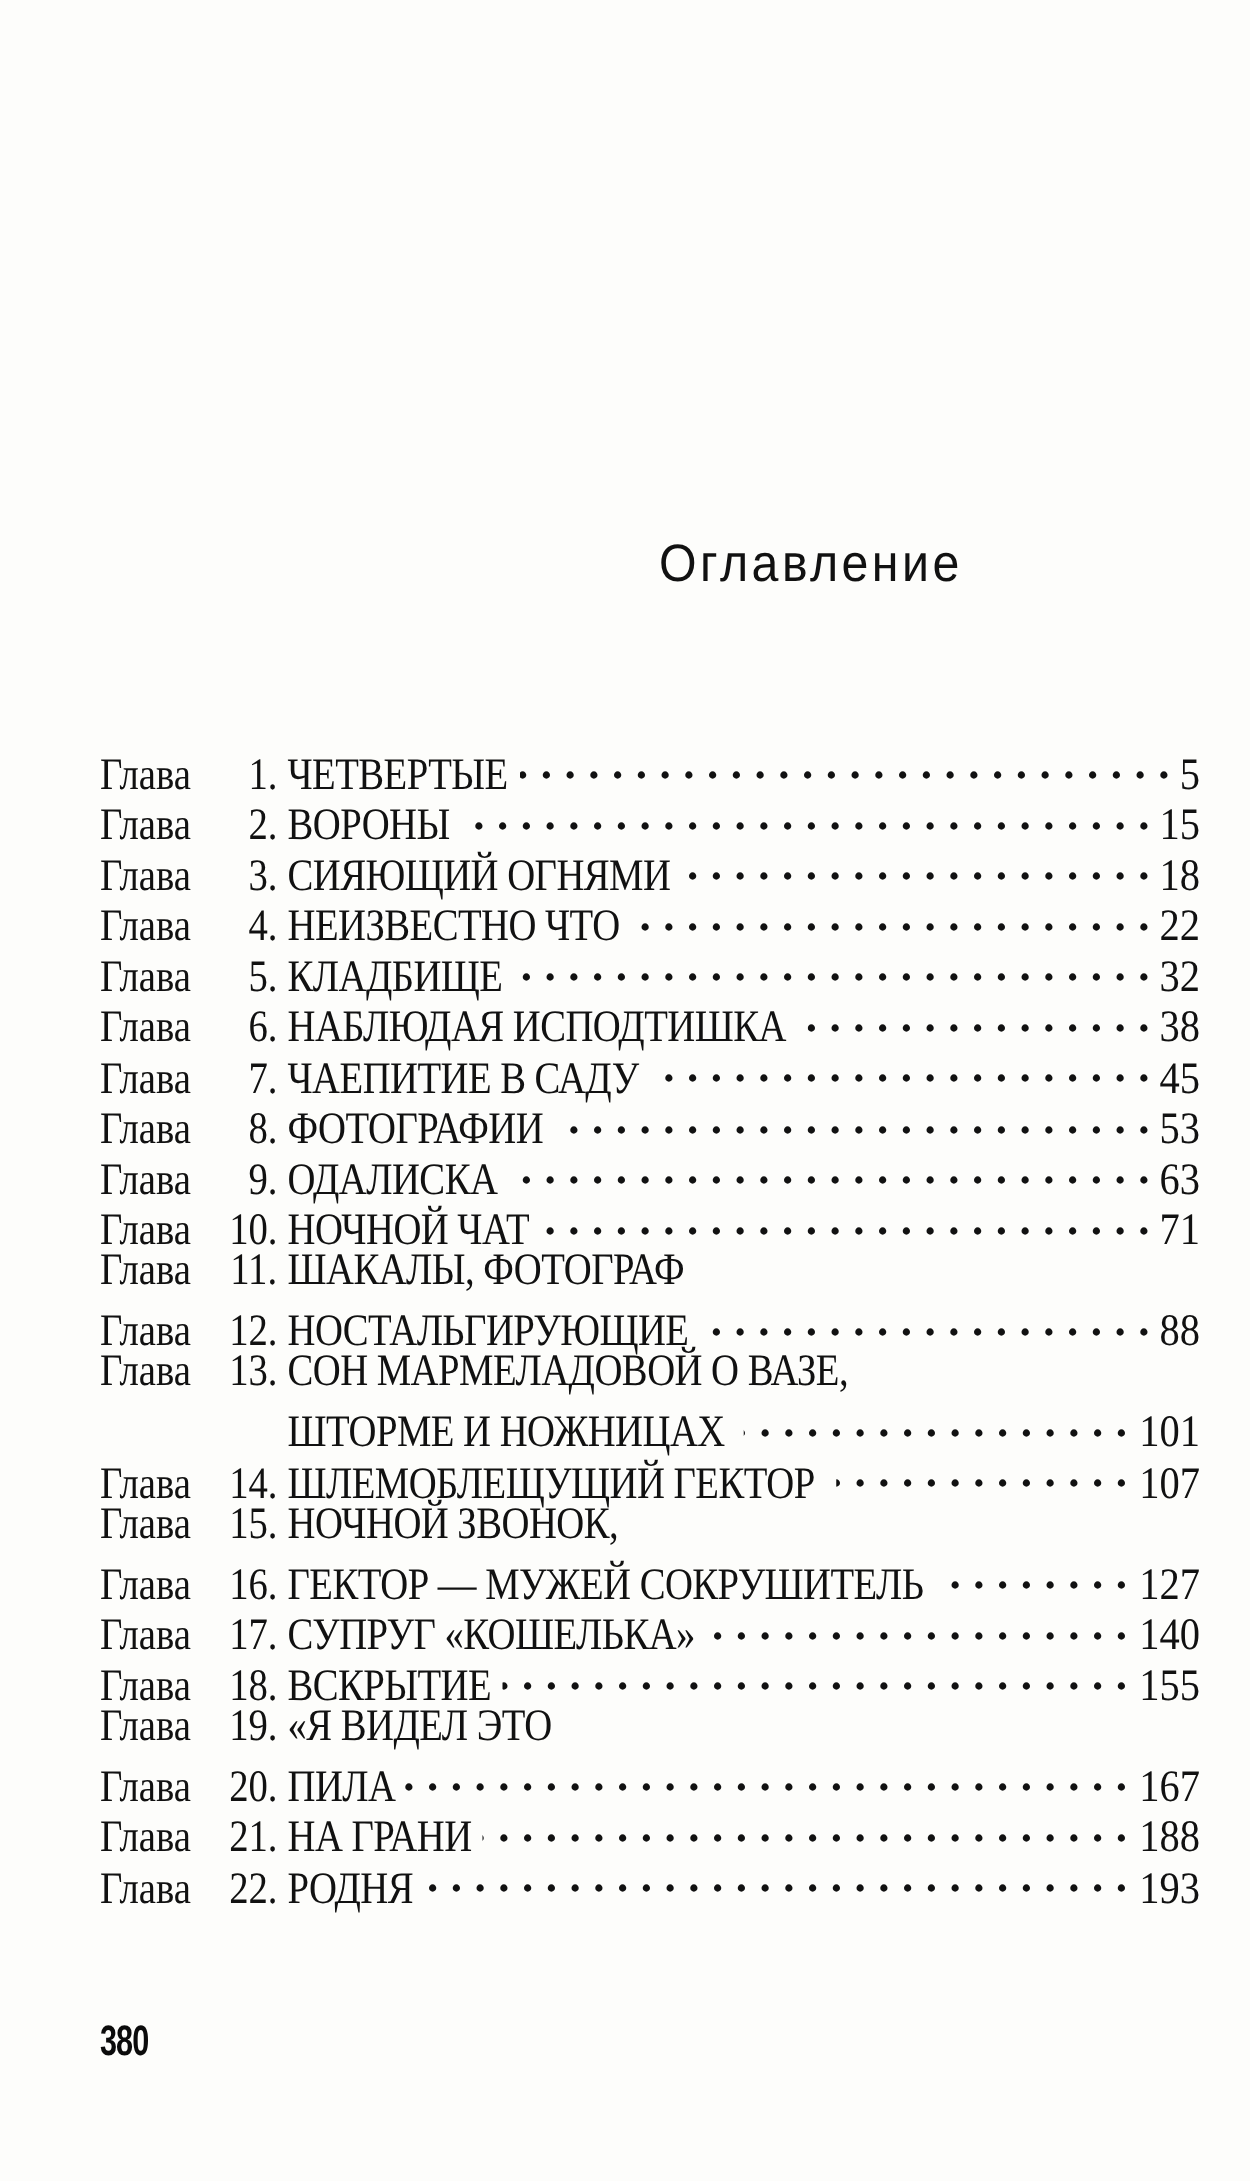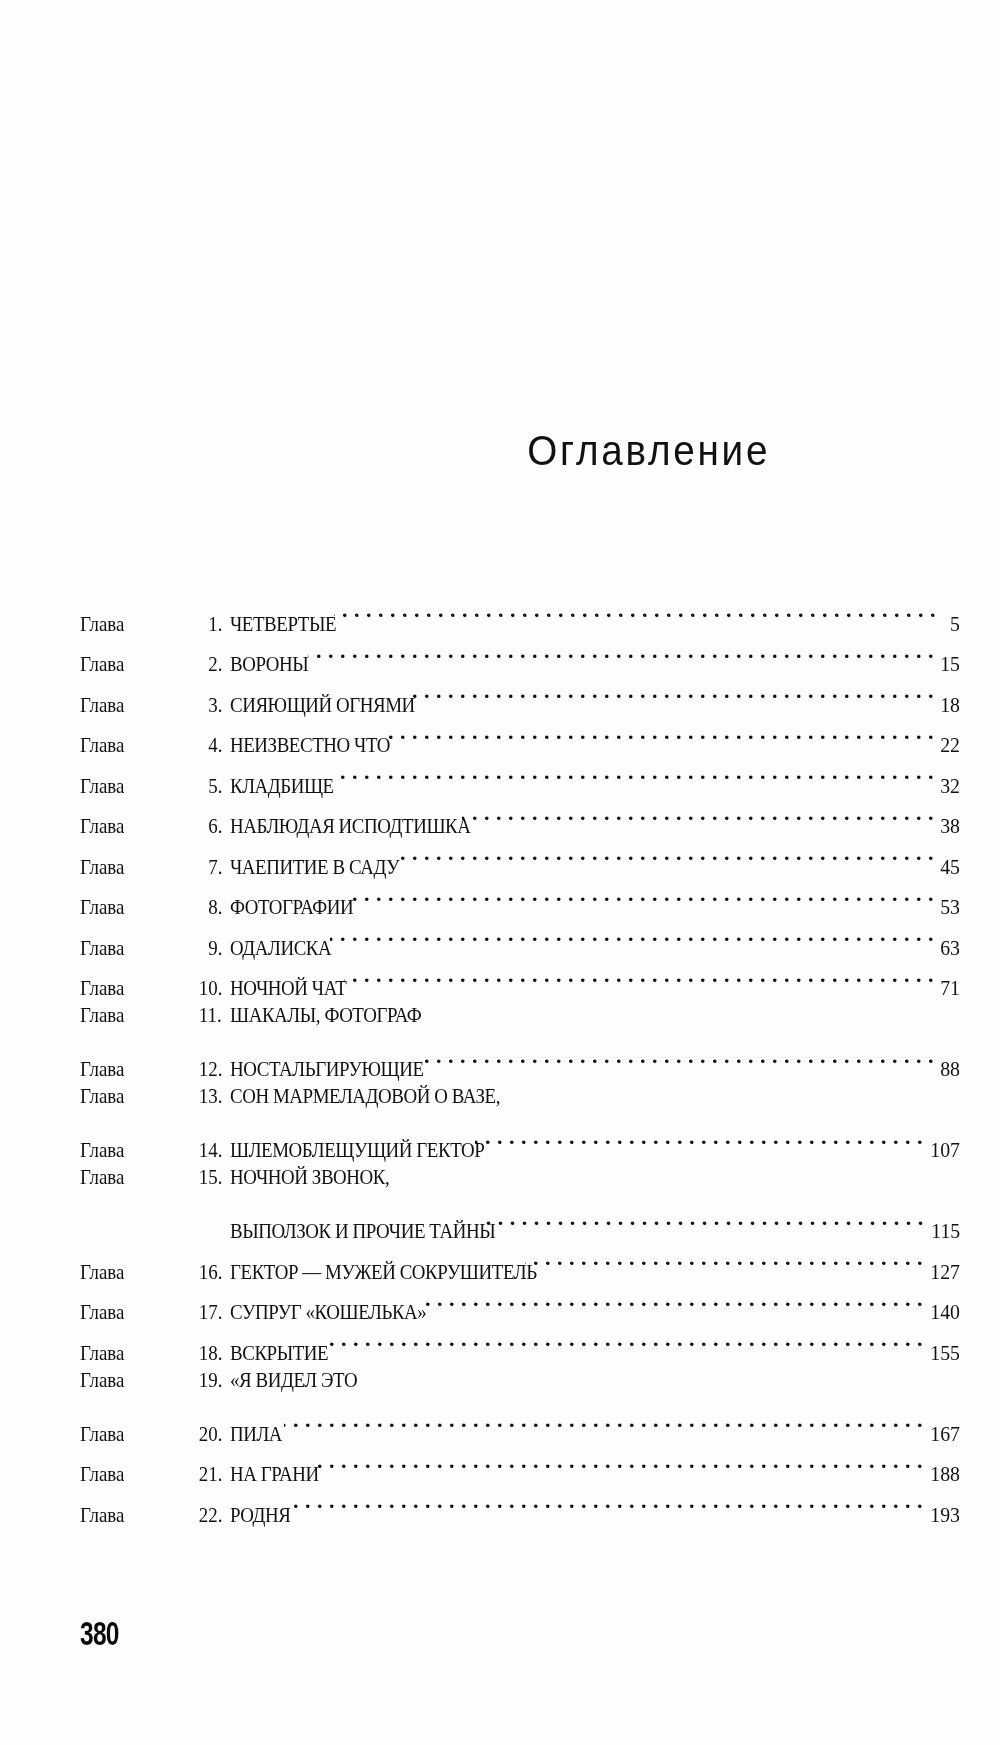--- a/index.html
+++ b/index.html
@@ -19,21 +19,21 @@
     font-weight: normal;
     line-height: 1;
     transform: scaleX(0.92);
     transform-origin: right center;
   }
   .toc {
     position: absolute;
     left: 80px; top: 590px;
     width: 880px;
     font-family: "Liberation Serif", "DejaVu Serif", serif;
-    font-size: 22px;
+    font-size: 36px;
   }
   .entry { position: relative; }
   .line {
     display: flex;
     align-items: baseline;
     height: 40.5px;
     line-height: 40.5px;
     white-space: nowrap;
   }
   .lbl {
@@ -197,42 +197,42 @@
           <span class="leader"></span>
           <span class="pg"><span class="pg-inner">88</span></span>
         </div>
       </div>
       <div class="entry">
         <div class="line">
           <span class="lbl">Глава</span>
           <span class="num"><span class="num-inner">13.</span></span>
           <span class="ttl" style="transform: scaleX(0.86); margin-right: -59px;"><span class="ttl-text">СОН МАРМЕЛАДОВОЙ О ВАЗЕ,</span></span>
         </div>
+        <div class="line">
+          <span class="spacer"></span>
+          <span class="ttl" style="transform: scaleX(0.86); margin-right: -46px;"><span class="ttl-text">ШТОРМЕ И НОЖНИЦАХ</span></span>
+          <span class="leader"></span>
+          <span class="pg"><span class="pg-inner">101</span></span>
+        </div>
       </div>
       <div class="entry">
         <div class="line">
           <span class="lbl">Глава</span>
           <span class="num"><span class="num-inner">14.</span></span>
           <span class="ttl" style="transform: scaleX(0.86); margin-right: -55px;"><span class="ttl-text">ШЛЕМОБЛЕЩУЩИЙ ГЕКТОР</span></span>
           <span class="leader"></span>
           <span class="pg"><span class="pg-inner">107</span></span>
         </div>
       </div>
       <div class="entry">
         <div class="line">
           <span class="lbl">Глава</span>
           <span class="num"><span class="num-inner">15.</span></span>
           <span class="ttl" style="transform: scaleX(0.86); margin-right: -34px;"><span class="ttl-text">НОЧНОЙ ЗВОНОК,</span></span>
         </div>
-        <div class="line">
-          <span class="spacer"></span>
-          <span class="ttl" style="transform: scaleX(0.86); margin-right: -57px;"><span class="ttl-text">ВЫПОЛЗОК И ПРОЧИЕ ТАЙНЫ</span></span>
-          <span class="leader"></span>
-          <span class="pg"><span class="pg-inner">115</span></span>
-        </div>
       </div>
       <div class="entry">
         <div class="line">
           <span class="lbl">Глава</span>
           <span class="num"><span class="num-inner">16.</span></span>
           <span class="ttl" style="transform: scaleX(0.86); margin-right: -66px;"><span class="ttl-text">ГЕКТОР — МУЖЕЙ СОКРУШИТЕЛЬ</span></span>
           <span class="leader"></span>
           <span class="pg"><span class="pg-inner">127</span></span>
         </div>
       </div>

